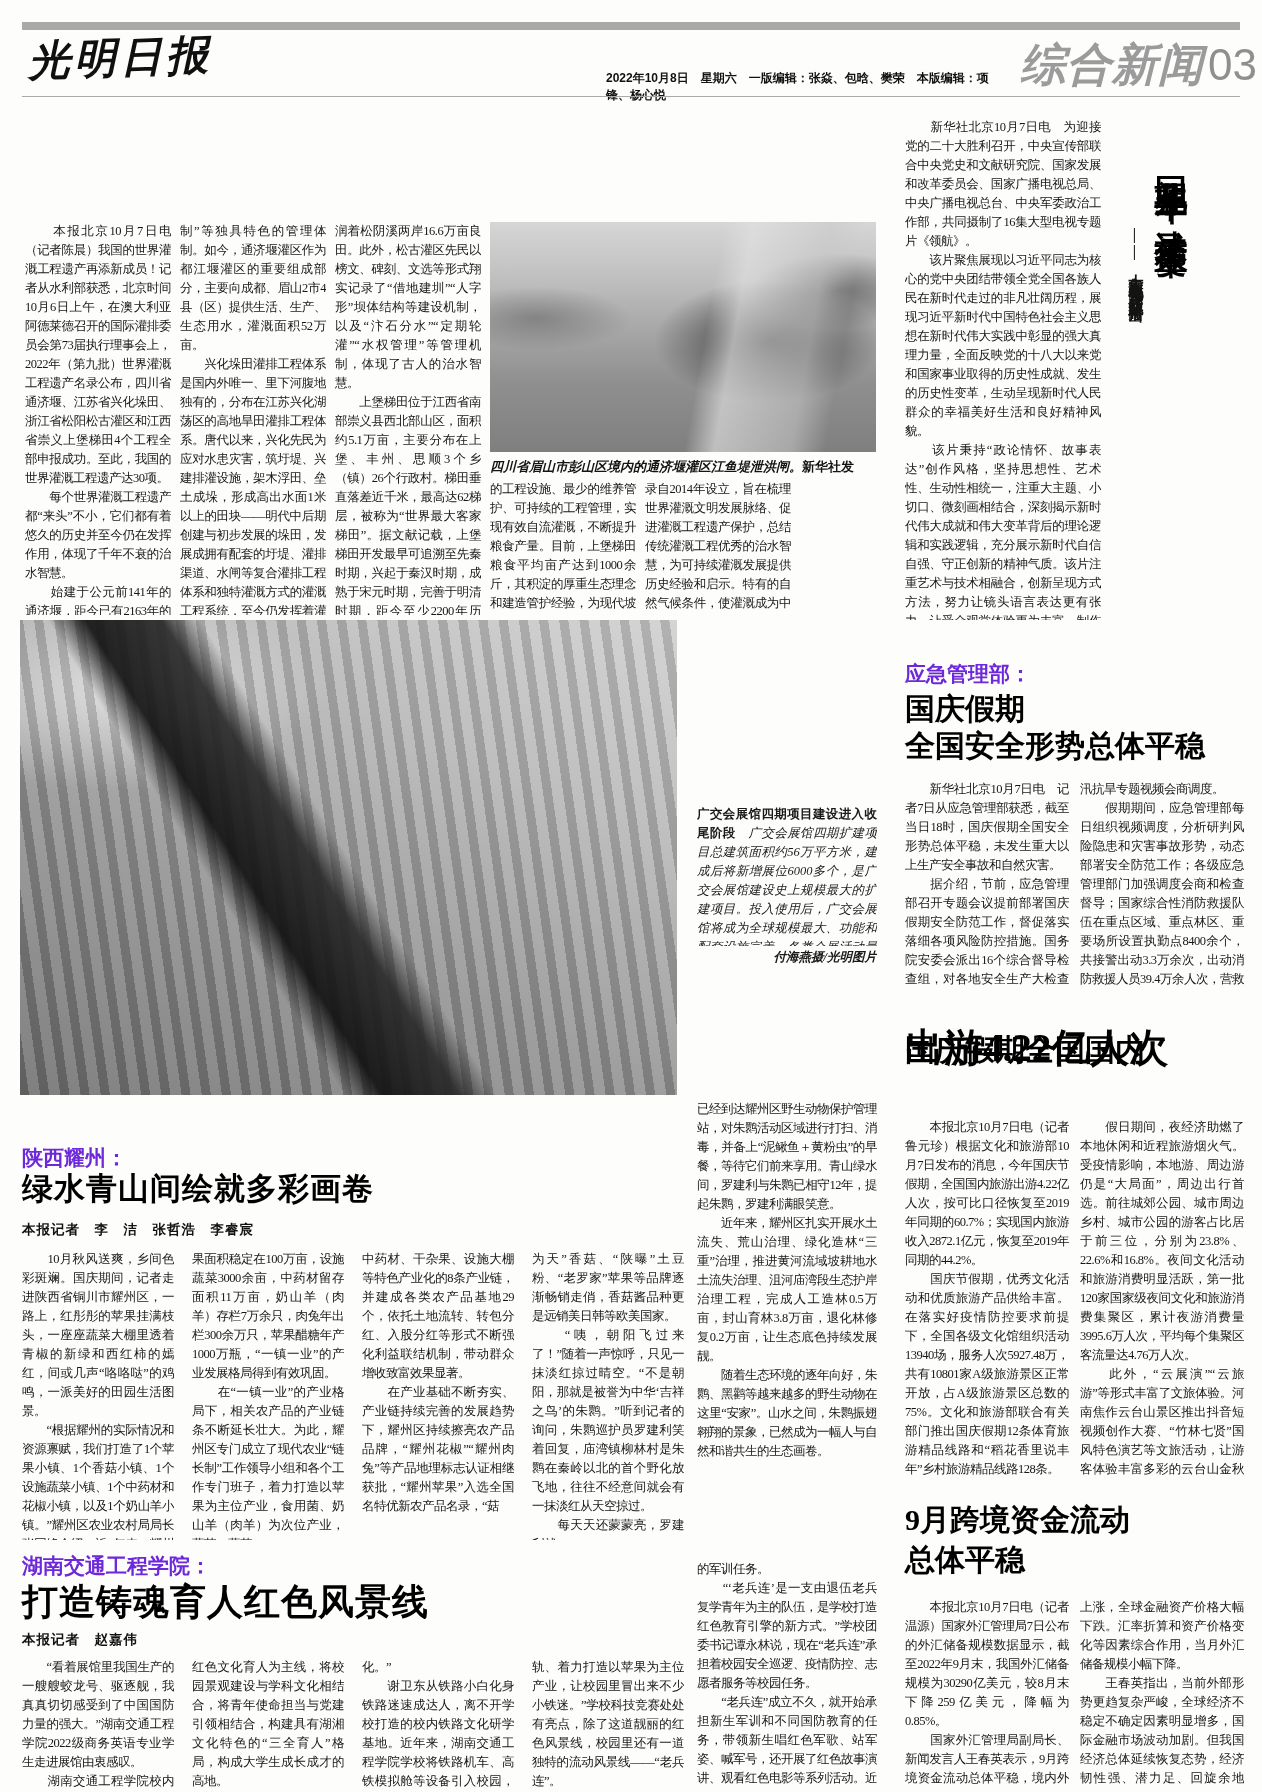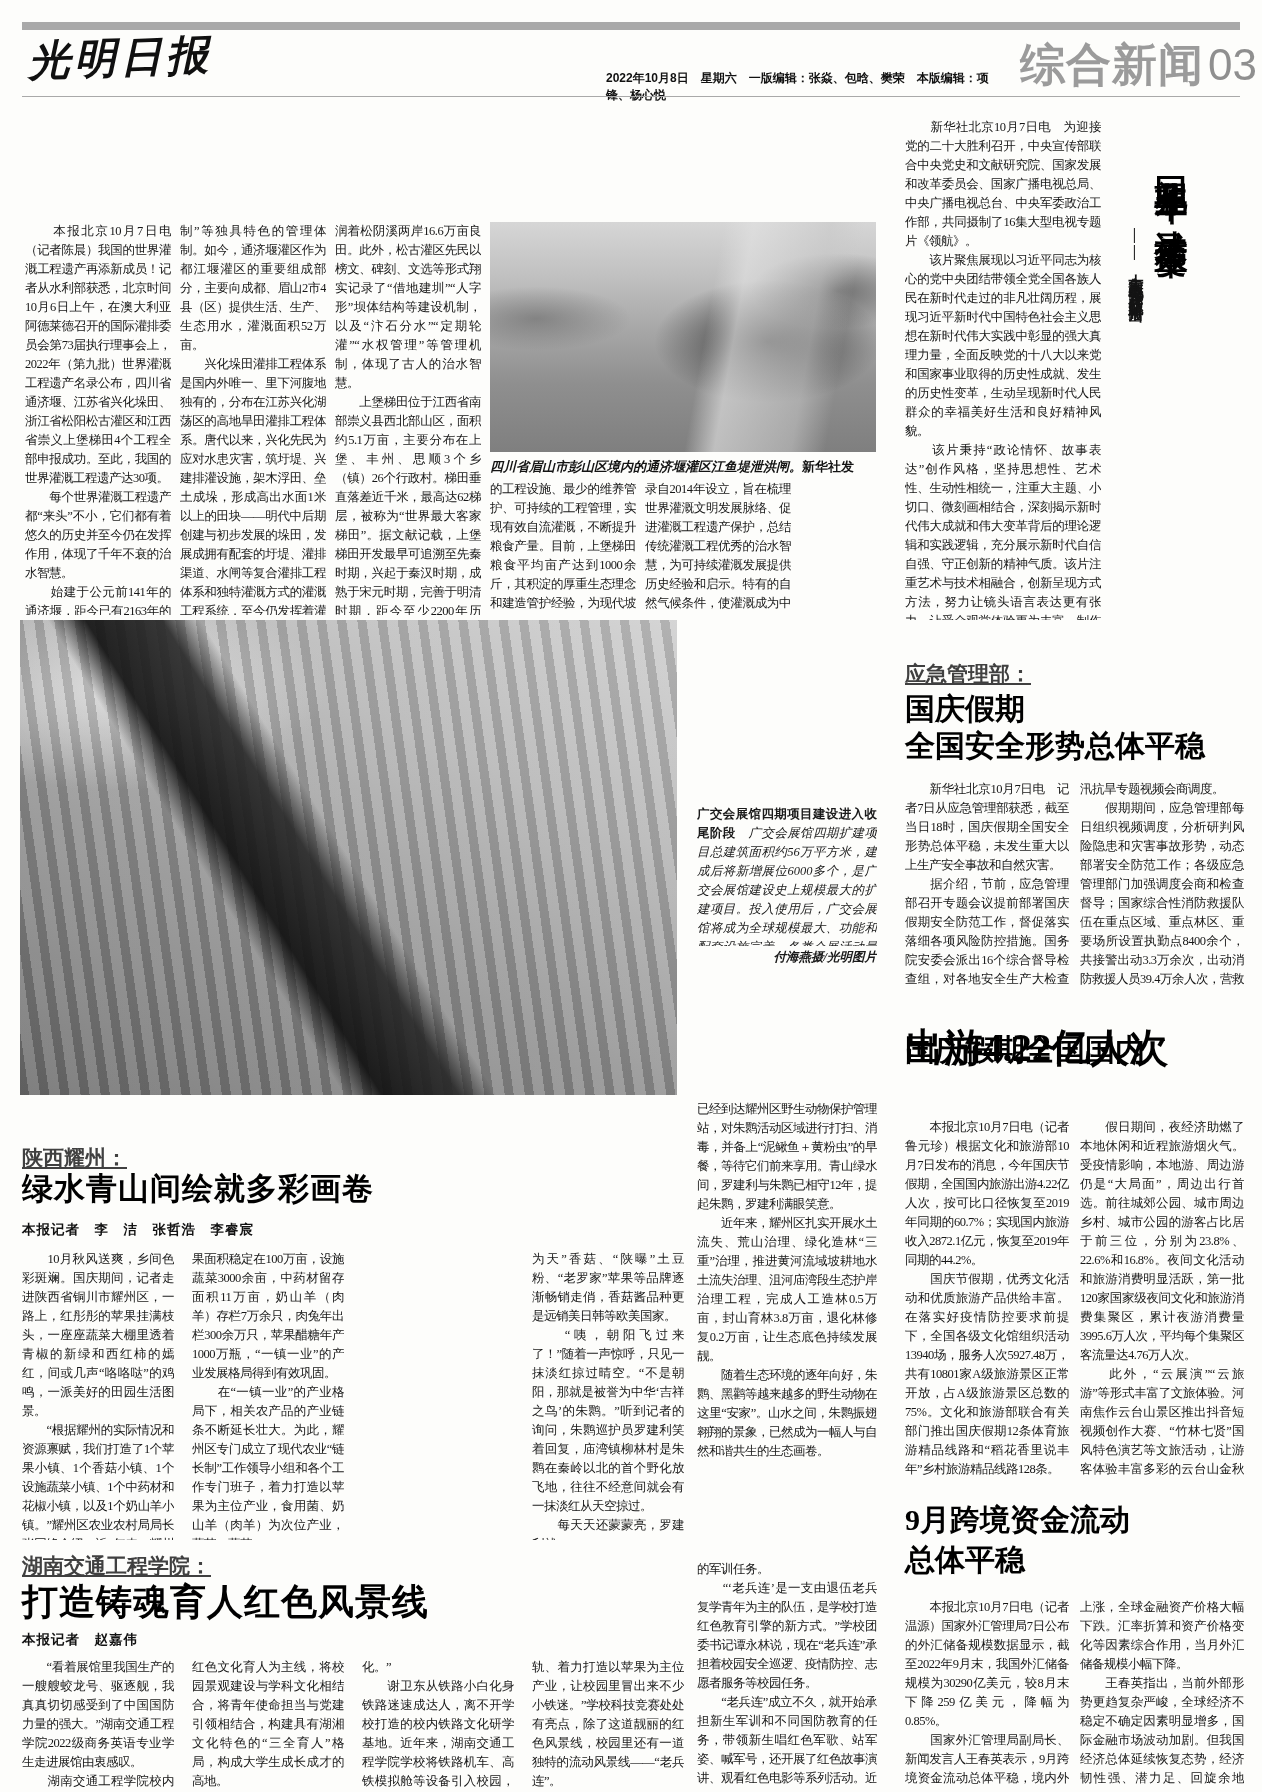--- a/index.html
+++ b/index.html
@@ -4,21 +4,21 @@
 <style>
   html,body{margin:0;padding:0;background:#e8e8e4;}
   .page{position:relative;width:1262px;height:1792px;background:#fdfdfb;margin:0 auto;overflow:hidden;
         font-family:"Liberation Serif","DejaVu Serif",serif;color:#141414;}
   .abs{position:absolute;}
   
   .bt{font-family:"Liberation Serif","DejaVu Serif",serif;font-size:12.5px;line-height:19px;
       letter-spacing:-0.5px;text-align:justify;white-space:pre-line;overflow:hidden;color:#161616;}
   
   .hl{font-family:"Liberation Serif","DejaVu Serif",serif;font-weight:900;color:#000;line-height:1.12;}
-  .kicker{font-family:"Liberation Serif",serif;font-weight:700;font-size:21px;color:#404040;text-decoration:underline;}
+  .kicker{font-family:"Liberation Serif",serif;font-weight:700;font-size:21px;color:#6d28d9;}
   .byline{font-family:"Liberation Serif",serif;font-size:13.5px;color:#111;font-weight:700;letter-spacing:1px;}
   
   .vert{writing-mode:vertical-rl;text-orientation:mixed;}
   
   .photo{background-color:#9a9a9a;}
   .photo-dam{
     background-image:
       linear-gradient(100deg, rgba(0,0,0,0) 55%, rgba(225,225,225,.65) 62%, rgba(200,200,200,.55) 80%, rgba(0,0,0,0) 88%),
       radial-gradient(ellipse 42% 38% at 72% 52%, rgba(35,35,35,.85), rgba(35,35,35,0) 70%),
       radial-gradient(ellipse 30% 22% at 90% 30%, rgba(60,60,60,.6), rgba(60,60,60,0) 75%),
@@ -35,21 +35,21 @@
   .rule{background:#a9a9a9;}
 </style>
 </head>
 <body>
 
 <div class="page">
 
   <div class="abs rule" style="left:22px;top:22px;width:1218px;height:8px;"></div>
   <div class="abs" style="left:28px;top:30px;font-size:42px;font-weight:900;font-style:italic;letter-spacing:4px;color:#101010;transform:rotate(-2deg);">光明日报</div>
   <div class="abs" style="left:606px;top:70px;width:400px;font-family:'Liberation Sans',sans-serif;font-size:12px;font-weight:700;color:#111;">2022年10月8日　星期六　一版编辑：张焱、包晗、樊荣　本版编辑：项锋、杨心悦</div>
-  <div class="abs hl" style="left:1020px;top:40px;font-size:45px;color:#9b9b9b;letter-spacing:1px;">综合新闻</div>
+  <div class="abs hl" style="left:1020px;top:40px;font-size:45px;color:#9b9b9b;letter-spacing:1px;font-style:italic;">综合新闻</div>
   <div class="abs" style="left:1208px;top:40px;font-family:'Liberation Sans',sans-serif;font-size:44px;color:#8f8f8f;">03</div>
   <div class="abs rule" style="left:22px;top:96px;width:1218px;height:1px;"></div>
 
 
   <div class="abs bt" style="left:25px;top:222px;width:146px;height:393px;">　　本报北京10月7日电（记者陈晨）我国的世界灌溉工程遗产再添新成员！记者从水利部获悉，北京时间10月6日上午，在澳大利亚阿德莱德召开的国际灌排委员会第73届执行理事会上，2022年（第九批）世界灌溉工程遗产名录公布，四川省通济堰、江苏省兴化垛田、浙江省松阳松古灌区和江西省崇义上堡梯田4个工程全部申报成功。至此，我国的世界灌溉工程遗产达30项。
 　　每个世界灌溉工程遗产都“来头”不小，它们都有着悠久的历史并至今仍在发挥作用，体现了千年不衰的治水智慧。
 　　始建于公元前141年的通济堰，距今已有2163年的历史，渠首位于四川成都新津县南河、西河、金马河交汇处，引水方向和自然河流方向呈大自然黄金角（137.5°），是我国历史上规模最大、运用时间最长的活动坝。在长期的治水实践中，通济堰运行自成一体，形成“冬闭春开，平梁分水”的治水原则，创造了“以篓易石”“卵石硬埂”“铁壁筒”等工程技术，形成了“堰工局”“堰长</div>
   <div class="abs bt" style="left:180px;top:222px;width:146px;height:393px;">制”等独具特色的管理体制。如今，通济堰灌区作为都江堰灌区的重要组成部分，主要向成都、眉山2市4县（区）提供生活、生产、生态用水，灌溉面积52万亩。
 　　兴化垛田灌排工程体系是国内外唯一、里下河腹地独有的，分布在江苏兴化湖荡区的高地旱田灌排工程体系。唐代以来，兴化先民为应对水患灾害，筑圩堤、兴建排灌设施，架木浮田、垒土成垛，形成高出水面1米以上的田块——明代中后期创建与初步发展的垛田，发展成拥有配套的圩堤、灌排渠道、水闸等复合灌排工程体系和独特灌溉方式的灌溉工程系统，至今仍发挥着灌溉排水、防洪抗旱排涝、生态农业、景观旅游等效益。
 　　松古灌区是中小流域古代灌溉工程典范。自汉代开始，古人因地治水，在松阴溪流域依势筑堰建渠，分片“开圳引水”，逐步建成以松阴溪主支流为水源，堰堨密布、圳渠交错的灌溉网络。灌区工程体系在明清时期臻于完善，至今滋</div>
@@ -102,20 +102,22 @@
   <div class="abs bt" style="left:1080px;top:1598px;width:164px;height:190px;">上涨，全球金融资产价格大幅下跌。汇率折算和资产价格变化等因素综合作用，当月外汇储备规模小幅下降。
 　　王春英指出，当前外部形势更趋复杂严峻，全球经济不稳定不确定因素明显增多，国际金融市场波动加剧。但我国经济总体延续恢复态势，经济韧性强、潜力足、回旋余地大、长期向好的基本面不会改变，有利于外汇储备规模总体稳定。</div>
 
   <div class="abs kicker" style="left:22px;top:1144px;">陕西耀州：</div>
   <div class="abs hl" style="left:22px;top:1172px;font-size:31px;letter-spacing:1px;">绿水青山间绘就多彩画卷</div>
   <div class="abs byline" style="left:22px;top:1221px;">本报记者　李　洁　张哲浩　李睿宸</div>
   <div class="abs bt" style="left:22px;top:1250px;width:152px;height:290px;">　　10月秋风送爽，乡间色彩斑斓。国庆期间，记者走进陕西省铜川市耀州区，一路上，红彤彤的苹果挂满枝头，一座座蔬菜大棚里透着青椒的新绿和西红柿的嫣红，间或几声“咯咯哒”的鸡鸣，一派美好的田园生活图景。
 　　“根据耀州的实际情况和资源禀赋，我们打造了1个苹果小镇、1个香菇小镇、1个设施蔬菜小镇、1个中药材和花椒小镇，以及1个奶山羊小镇。”耀州区农业农村局局长张国锋介绍，近5年来，耀州区鲜干</div>
   <div class="abs bt" style="left:192px;top:1250px;width:152px;height:290px;">果面积稳定在100万亩，设施蔬菜3000余亩，中药材留存面积11万亩，奶山羊（肉羊）存栏7万余只，肉兔年出栏300余万只，苹果醋糖年产1000万瓶，“一镇一业”的产业发展格局得到有效巩固。
 　　在“一镇一业”的产业格局下，相关农产品的产业链条不断延长壮大。为此，耀州区专门成立了现代农业“链长制”工作领导小组和各个工作专门班子，着力打造以苹果为主位产业，食用菌、奶山羊（肉羊）为次位产业，葡萄、蔬菜、</div>
+  <div class="abs bt" style="left:362px;top:1250px;width:152px;height:290px;">中药材、干杂果、设施大棚等特色产业化的8条产业链，并建成各类农产品基地29个，依托土地流转、转包分红、入股分红等形式不断强化利益联结机制，带动群众增收致富效果显著。
+　　在产业基础不断夯实、产业链持续完善的发展趋势下，耀州区持续擦亮农产品品牌，“耀州花椒”“耀州肉兔”等产品地理标志认证相继获批，“耀州苹果”入选全国名特优新农产品名录，“菇</div>
   <div class="abs bt" style="left:532px;top:1250px;width:152px;height:290px;">为天”香菇、“陕曝”土豆粉、“老罗家”苹果等品牌逐渐畅销走俏，香菇酱品种更是远销美日韩等欧美国家。
 　　“咦，朝阳飞过来了！”随着一声惊呼，只见一抹淡红掠过晴空。“不是朝阳，那就是被誉为中华‘吉祥之鸟’的朱鹮。”听到记者的询问，朱鹮巡护员罗建利笑着回复，庙湾镇柳林村是朱鹮在秦岭以北的首个野化放飞地，往往不经意间就会有一抹淡红从天空掠过。
 　　每天天还蒙蒙亮，罗建利就</div>
   <div class="abs bt" style="left:697px;top:1100px;width:180px;height:440px;">已经到达耀州区野生动物保护管理站，对朱鹮活动区域进行打扫、消毒，并备上“泥鳅鱼＋黄粉虫”的早餐，等待它们前来享用。青山绿水间，罗建利与朱鹮已相守12年，提起朱鹮，罗建利满眼笑意。
 　　近年来，耀州区扎实开展水土流失、荒山治理、绿化造林“三重”治理，推进黄河流域坡耕地水土流失治理、沮河庙湾段生态护岸治理工程，完成人工造林0.5万亩，封山育林3.8万亩，退化林修复0.2万亩，让生态底色持续发展靓。
 　　随着生态环境的逐年向好，朱鹮、黑鹳等越来越多的野生动物在这里“安家”。山水之间，朱鹮振翅翱翔的景象，已然成为一幅人与自然和谐共生的生态画卷。</div>
 
   <div class="abs kicker" style="left:22px;top:1552px;">湖南交通工程学院：</div>
   <div class="abs hl" style="left:22px;top:1582px;font-size:36px;letter-spacing:1px;">打造铸魂育人红色风景线</div>
   <div class="abs byline" style="left:22px;top:1631px;">本报记者　赵嘉伟</div>

